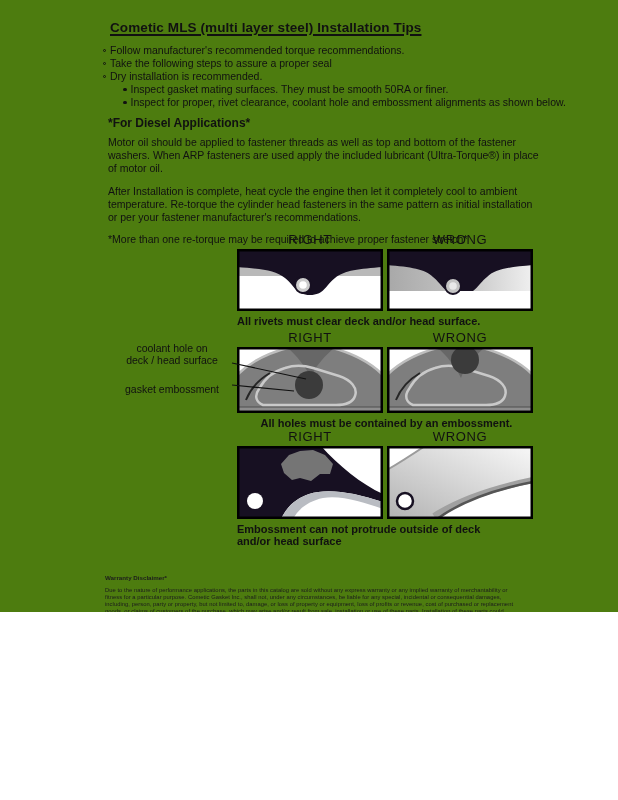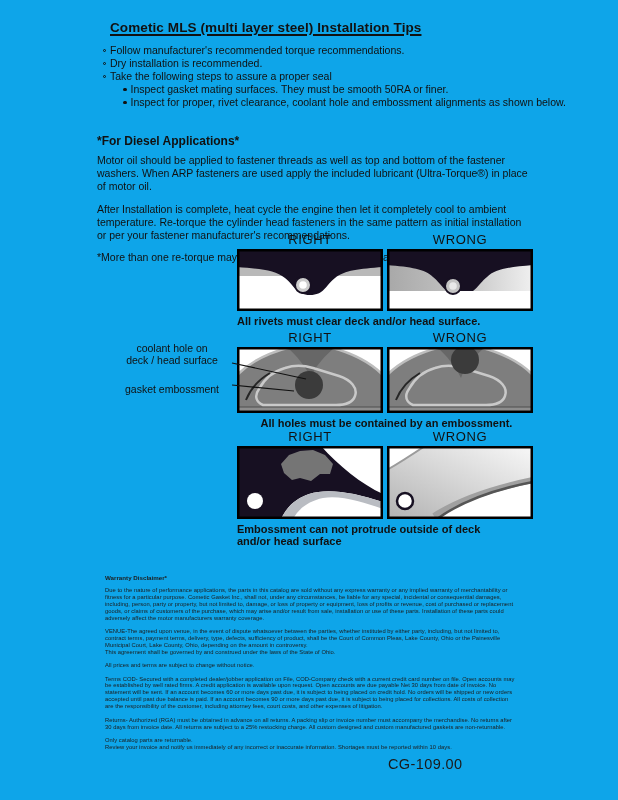--- a/index.html
+++ b/index.html
@@ -1,33 +1,33 @@
 <!DOCTYPE html>
 <html><head>
 <meta charset="utf-8">
 <style>
   * { margin:0; padding:0; box-sizing:border-box; }
   html,body { background:#ffffff; }
   .page {
-    position:relative; width:618px; height:800px; background:#0ea5e9;
+    position:relative; width:618px; height:612px; background:#4d7c0f;
     font-family:"Liberation Sans", sans-serif; color:#111; overflow:hidden;
   }
   .title {
     position:absolute; left:110px; top:20px;
     font-size:13.5px; font-weight:bold;
     text-decoration:underline; text-decoration-thickness:1.5px; text-underline-offset:2px;
     letter-spacing:0.1px; white-space:nowrap;
   }
   .bullets { position:absolute; left:103px; top:44px; font-size:10.5px; line-height:13px; }
   .b-row { display:flex; align-items:flex-start; }
   .o-dot { flex:0 0 auto; width:3px; height:3px; border:1px solid #111; border-radius:50%; margin:4.5px 4px 0 0; }
   .sub { margin-left:20px; }
   .f-dot { flex:0 0 auto; width:3.5px; height:3.5px; background:#111; border-radius:50%; margin:4.5px 4px 0 0; }
 
-  .diesel { position:absolute; left:97px; top:116px; width:432px;margin-top:18px; }
+  .diesel { position:absolute; left:108px; top:116px; width:432px; }
   .diesel h2 { font-size:12px; font-weight:bold; margin-bottom:6px; }
   .diesel p { font-size:10.5px; line-height:13.2px; margin-bottom:9px; }
 
   .fig { position:absolute; left:237px; width:300px; }
   .fig-row { display:flex; gap:4px; }
   .panel { width:146px; }
   .panel-h { text-align:center; font-size:13px; letter-spacing:0.6px; margin-bottom:2px; }
   .panel svg { display:block; }
   .fig-cap { font-size:11px; font-weight:bold; margin-top:4px; white-space:nowrap; }
   .fig-cap.centered { text-align:center; width:299px; white-space:nowrap; }
@@ -49,25 +49,25 @@
 
   <div class="title">Cometic MLS (multi layer steel) Installation Tips</div>
 
   <div class="bullets">
     <div class="b-row">
       <span class="o-dot"></span>
       <span>Follow manufacturer's recommended torque recommendations.</span>
     </div>
     <div class="b-row">
       <span class="o-dot"></span>
-      <span>Dry installation is recommended.</span>
+      <span>Take the following steps to assure a proper seal</span>
     </div>
     <div class="b-row">
       <span class="o-dot"></span>
-      <span>Take the following steps to assure a proper seal</span>
+      <span>Dry installation is recommended.</span>
     </div>
     <div class="b-row sub">
       <span class="f-dot"></span>
       <span>Inspect gasket mating surfaces.  They must be smooth 50RA or finer.</span>
     </div>
     <div class="b-row sub">
       <span class="f-dot"></span>
       <span>Inspect for proper, rivet clearance, coolant hole and embossment alignments as shown below.</span>
     </div>
   </div>

